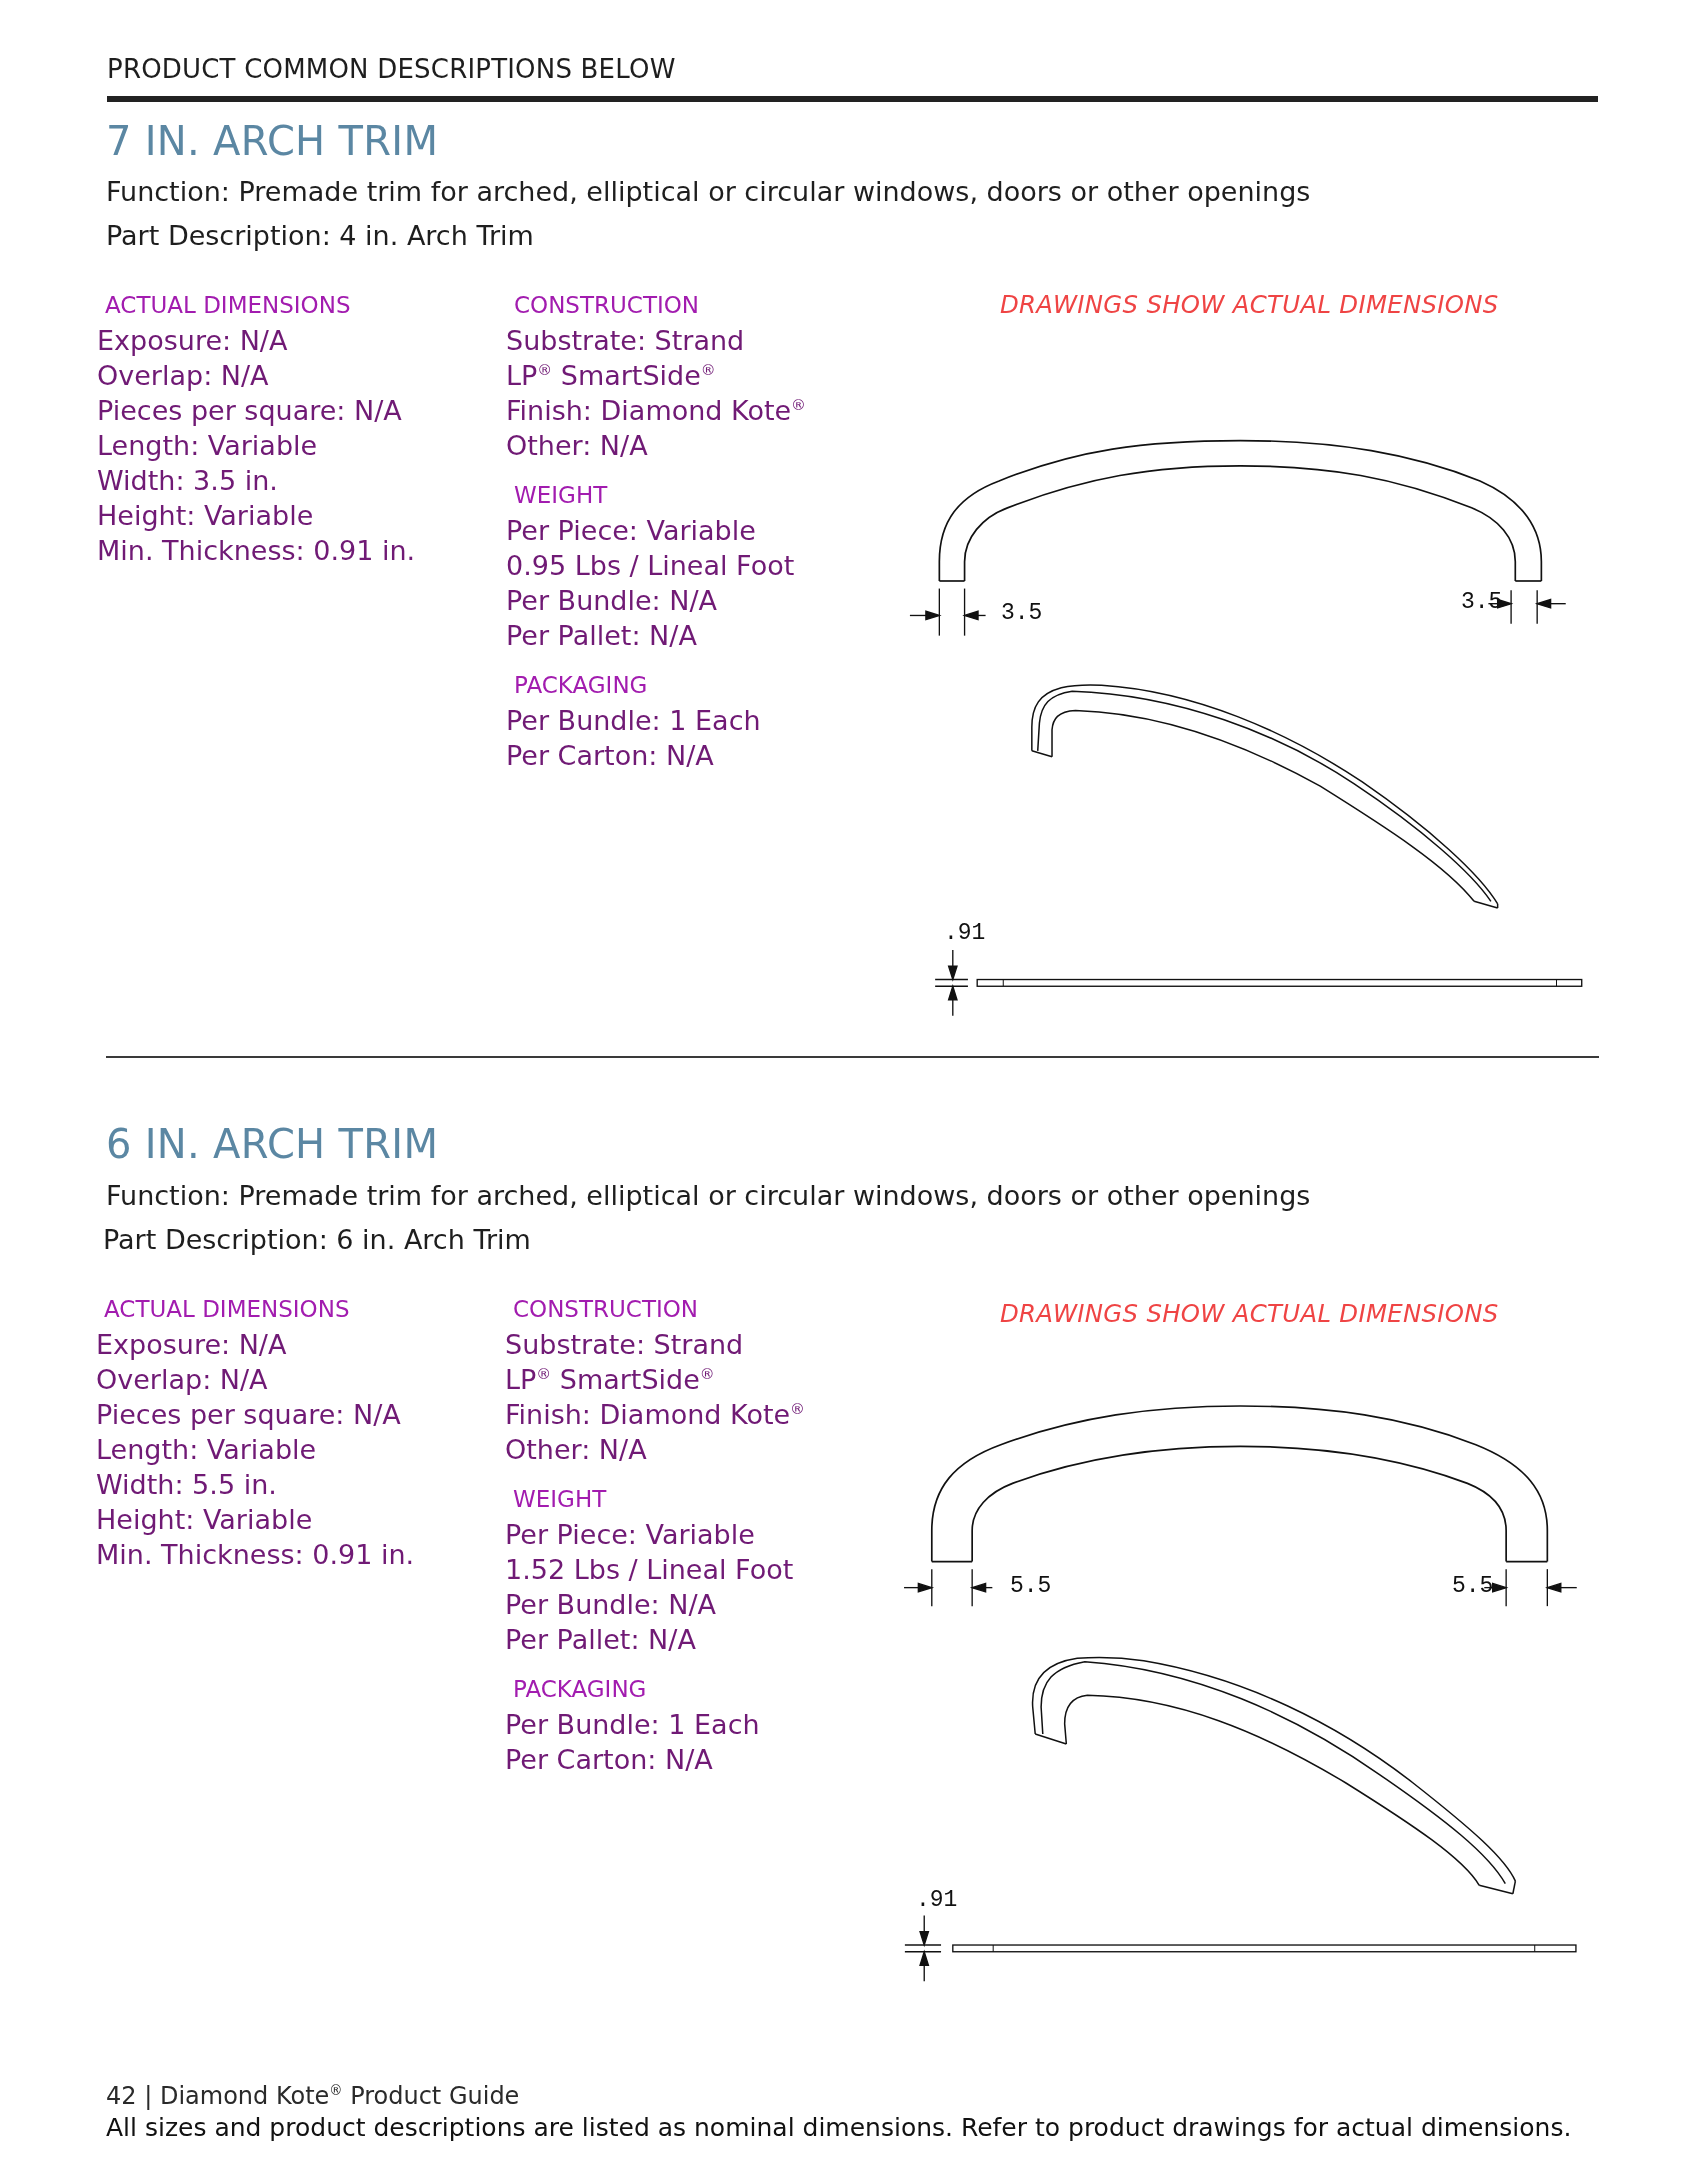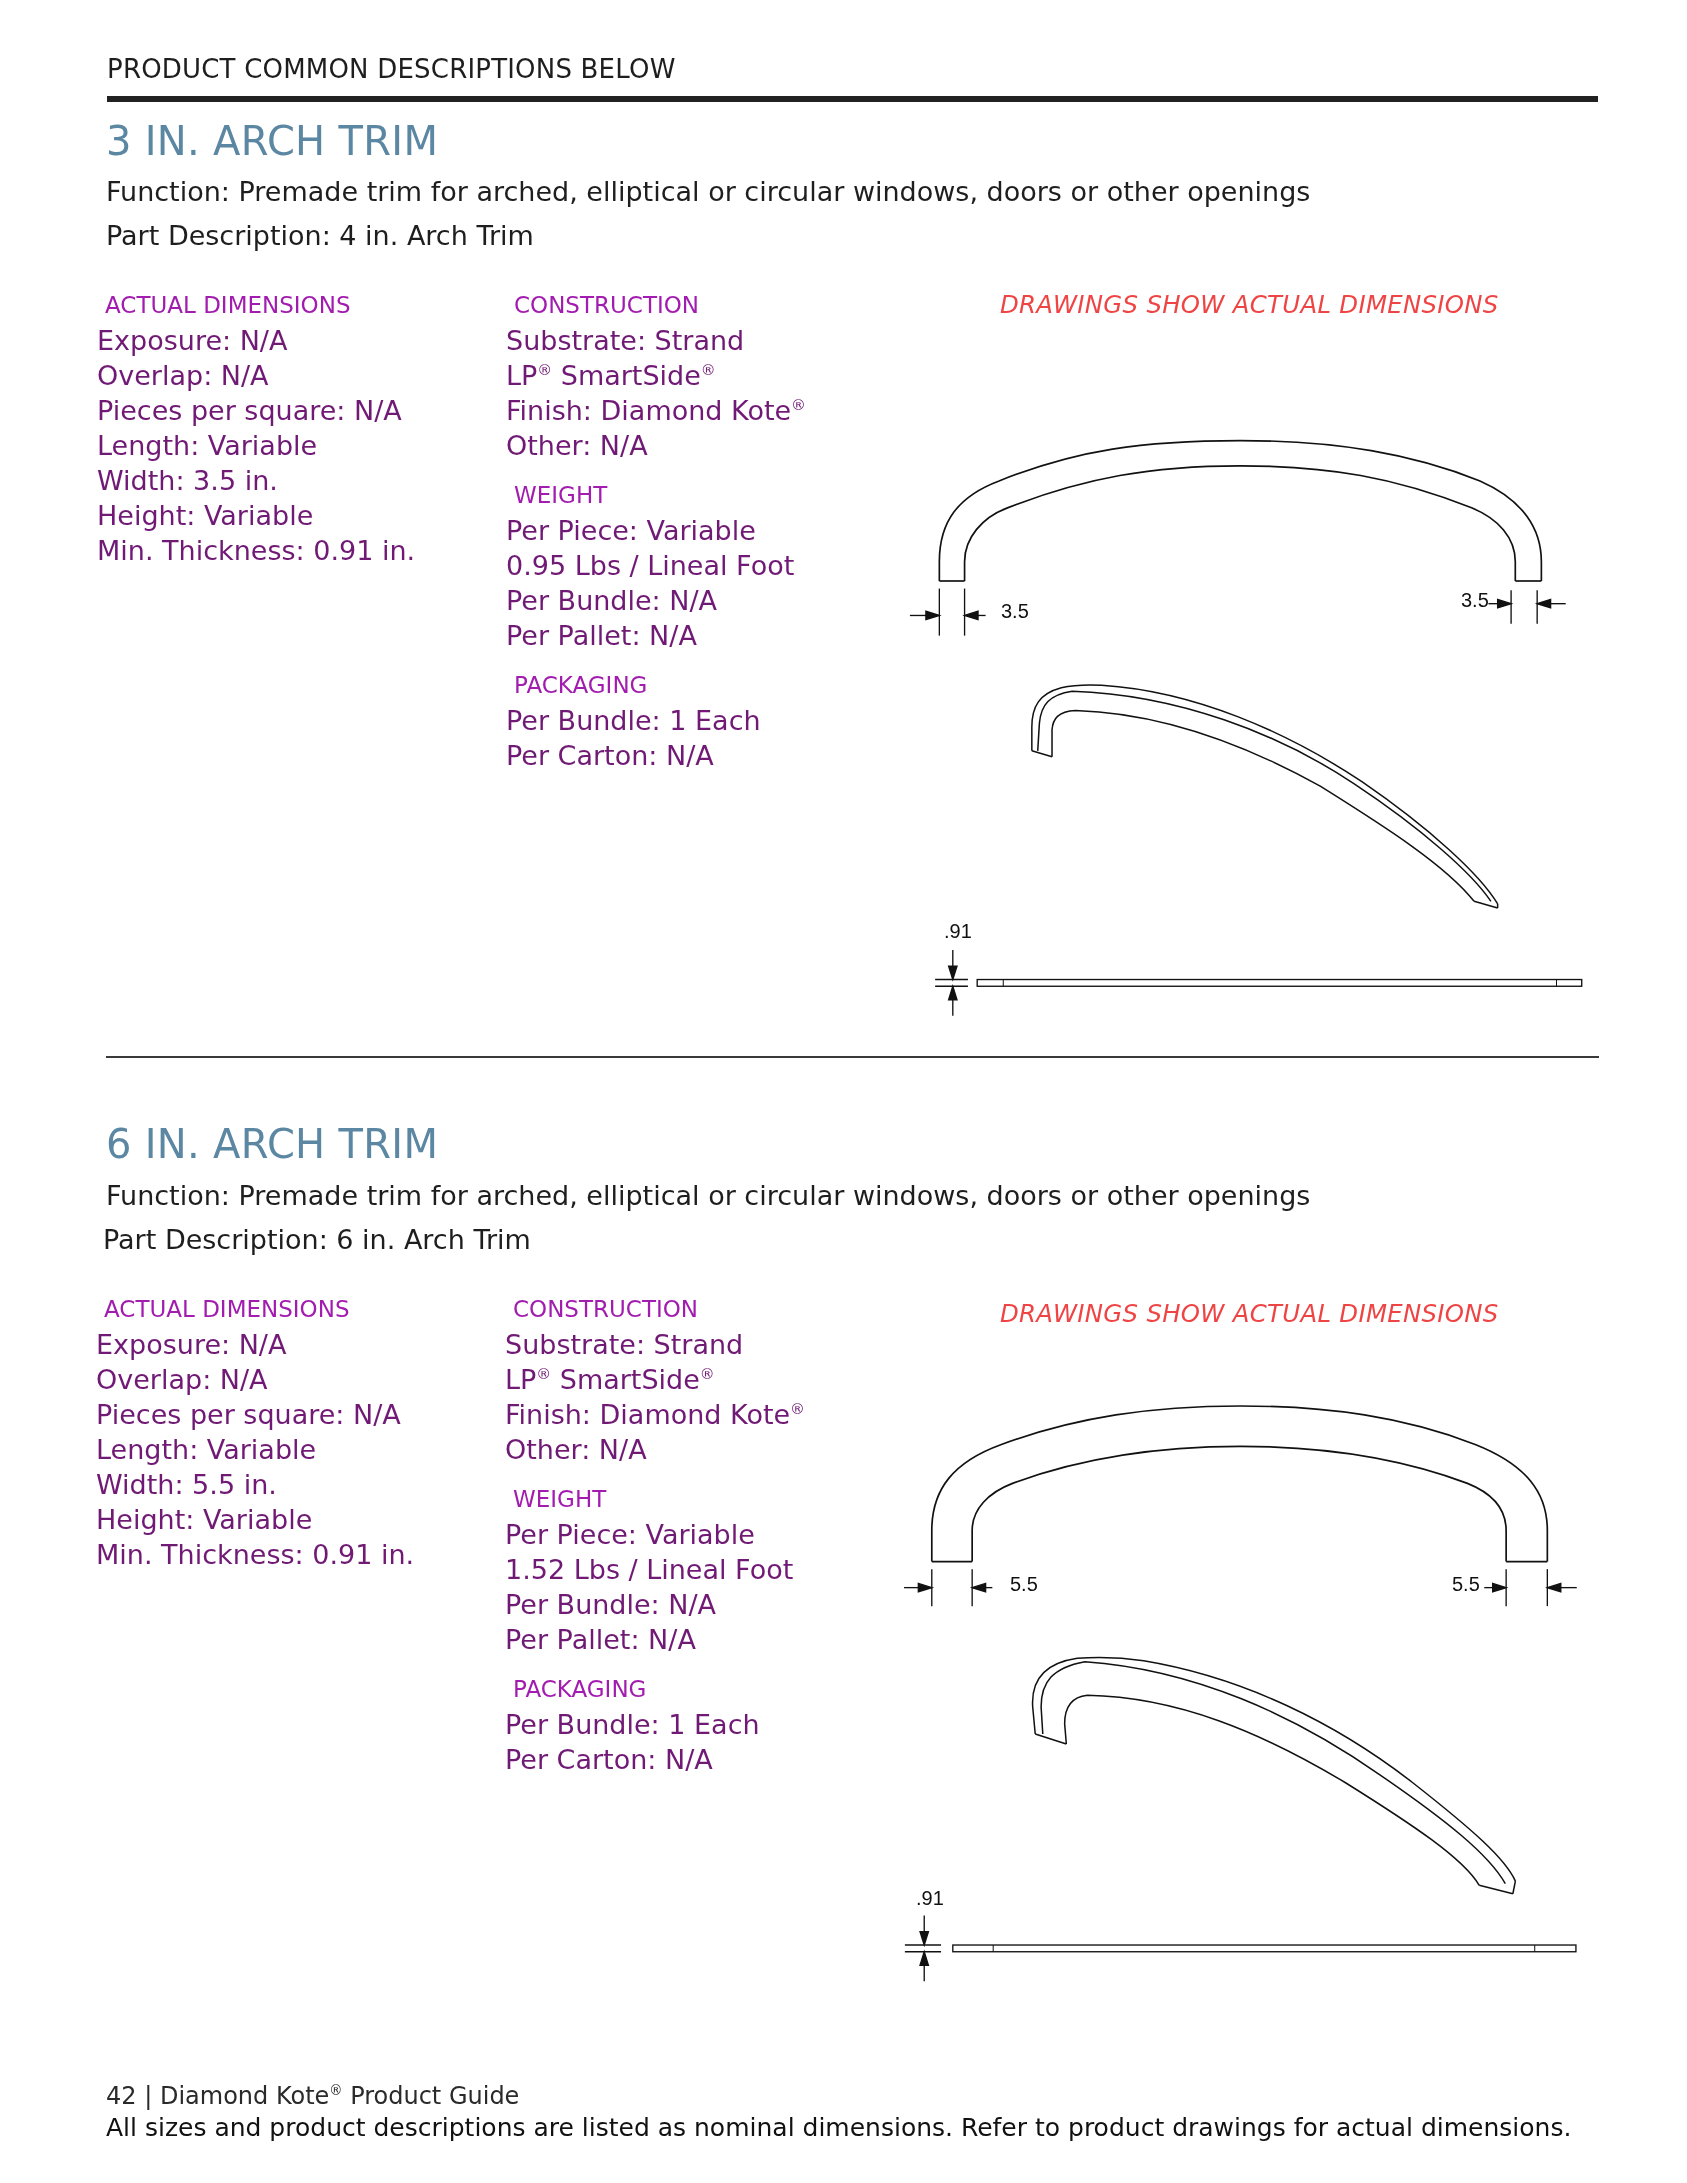--- a/index.html
+++ b/index.html
@@ -10,33 +10,33 @@
   .top-rule { left: 98px; top: 96px; width: 1491px; height: 5.9px; background: #222222; }
   .divider { left: 97px; top: 1056px; width: 1493px; height: 1.7px; background: #3a3a3a; }
   .title { font-size: 40px; color: #5b87a3; font-weight: normal; letter-spacing: 0.3px; }
   .line { font-size: 27px; color: #1e1e1e; }
   .col { position: absolute; }
   .col .hdr { font-size: 23px; color: #a21caf; line-height: 35px; height: 35px; white-space: nowrap; margin-left: 8px; }
   .col .row { font-size: 27px; color: #701a75; line-height: 35px; height: 35px; white-space: nowrap; }
   .col .gap { height: 15px; }
   sup.r { font-size: 0.55em; vertical-align: 0.65em; line-height: 0; }
   .caption { font-size: 24.4px; font-style: italic; color: #ef4444; letter-spacing: 0.3px; }
-  .dim-text { font-size: 20px; color: #111; font-family: Liberation Sans, sans-serif; }
+  .dim-text { font-size: 23px; color: #111; font-family: Liberation Mono, monospace; }
   svg.drawing { position: absolute; left: 0; top: 0; overflow: visible; }
   .footer-page { left: 97px; top: 2082px; font-size: 24px; color: #2a2a2a; }
   .footer-note { left: 97px; top: 2113px; font-size: 25px; color: #111; }
 </style>
 </head>
 <body>
 
 <div class="abs top-label">PRODUCT COMMON DESCRIPTIONS BELOW</div>
 <div class="abs top-rule"></div>
 
 <section>
-  <div class="abs title" style="left:97px; top:118px;">3 IN. ARCH TRIM</div>
+  <div class="abs title" style="left:97px; top:118px;">7 IN. ARCH TRIM</div>
   <div class="abs line" style="left:97px; top:176px;">Function: Premade trim for arched, elliptical or circular windows, doors or other openings</div>
   <div class="abs line" style="left:97px; top:220px;">Part Description: 4 in. Arch Trim</div>
 
   <div class="col" style="left:97px; top:288px;">
     <div class="hdr">ACTUAL DIMENSIONS</div>
     <div class="row">Exposure: N/A</div>
     <div class="row">Overlap: N/A</div>
     <div class="row">Pieces per square: N/A</div>
     <div class="row">Length: Variable</div>
     <div class="row">Width: 3.5 in.</div>

